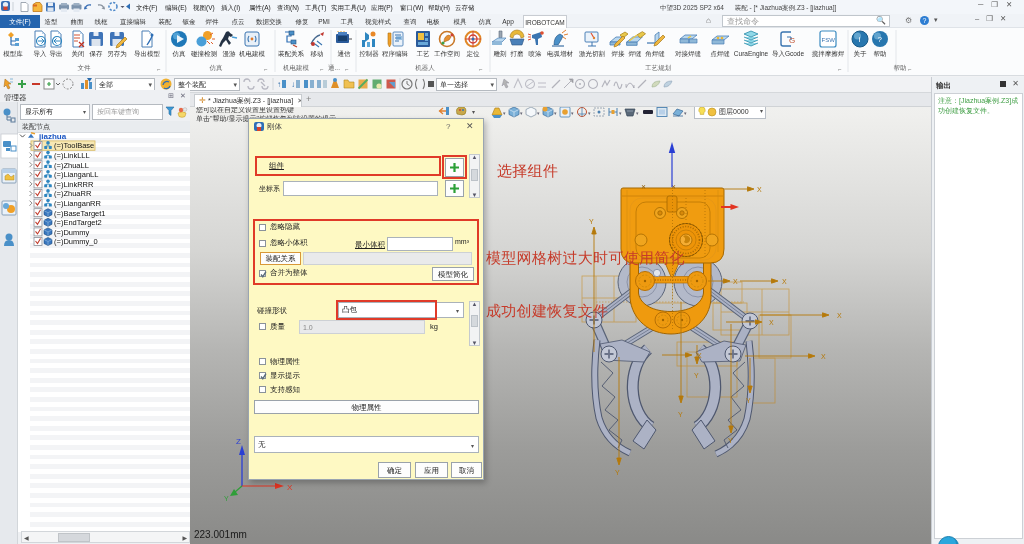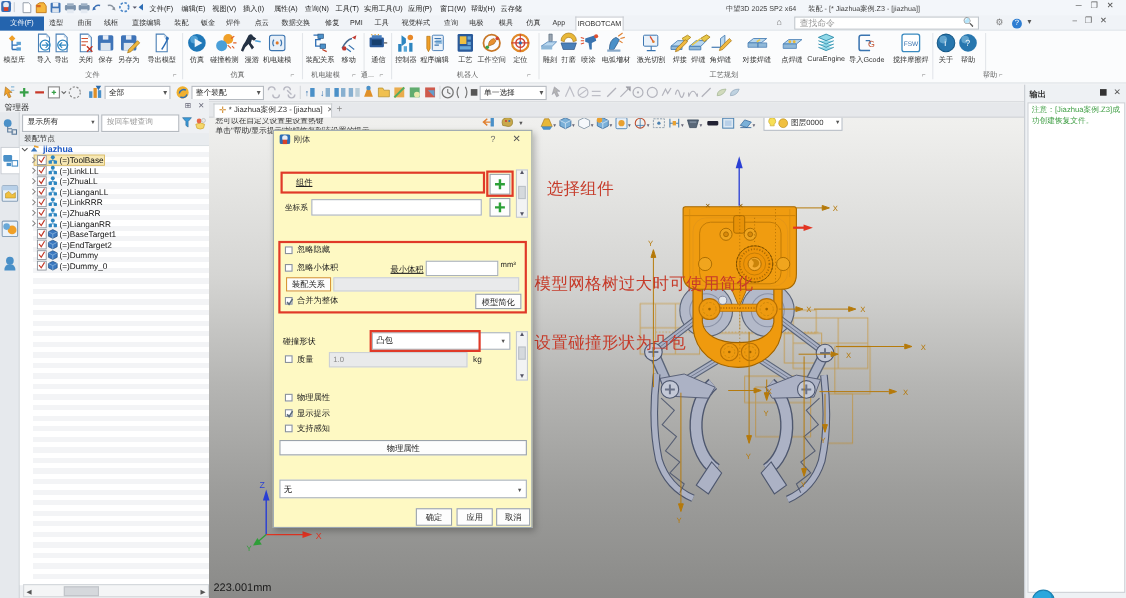--- a/index.html
+++ b/index.html
@@ -723,21 +723,21 @@
       <path d="M284,486 l-9,-3 v6 Z" fill="#e23422"></path>
       <text x="287" y="490" fill="#e23422">X</text>
       <line x1="242" y1="486" x2="235" y2="492" stroke="#2f9e38" stroke-width="1.2"></line>
       <path d="M230,496 l8,-1 -4,-6 Z" fill="#2f9e38"></path>
       <text x="224" y="501" fill="#2f9e38" font-size="7">Y</text>
     </g>
   </svg>
 
   <div class="ann" style="left:497px;top:162px;">选择组件</div>
   <div class="ann" style="left:486px;top:249px;">模型网格树过大时可使用简化</div>
-  <div class="ann" style="left:486px;top:302px;">设置碰撞形状为凸包</div>
+  <div class="ann" style="left:486px;top:302px;">成功创建恢复文件</div>
 
   <div class="abs" style="left:196px;top:105px;font-size:7px;color:#333;">您可以在自定义设置里设置热键</div>
   <div class="abs" style="left:196px;top:114px;font-size:7px;color:#333;">单击"帮助/显示提示"按钮恢复到该设置的提示</div>
 
   <svg class="abs" style="left:437px;top:105px" width="42" height="13" viewBox="0 0 42 13">
     <path d="M2,6 h7 m-3,-3 l-3.5,3 3.5,3" stroke="#e08030" stroke-width="1.3" fill="none"></path>
       <rect x="9" y="2" width="3" height="8" fill="#4a90c8"></rect>
     <path d="M20,9 q-2,-6 3,-7 q6,-1 6,4 q0,4 -4,4 z" fill="#c8a84a" stroke="#907820" stroke-width=".6"></path>
       <circle cx="23" cy="5" r="1" fill="#d04030"></circle>
       <circle cx="26" cy="5" r="1" fill="#3a74b0"></circle>

